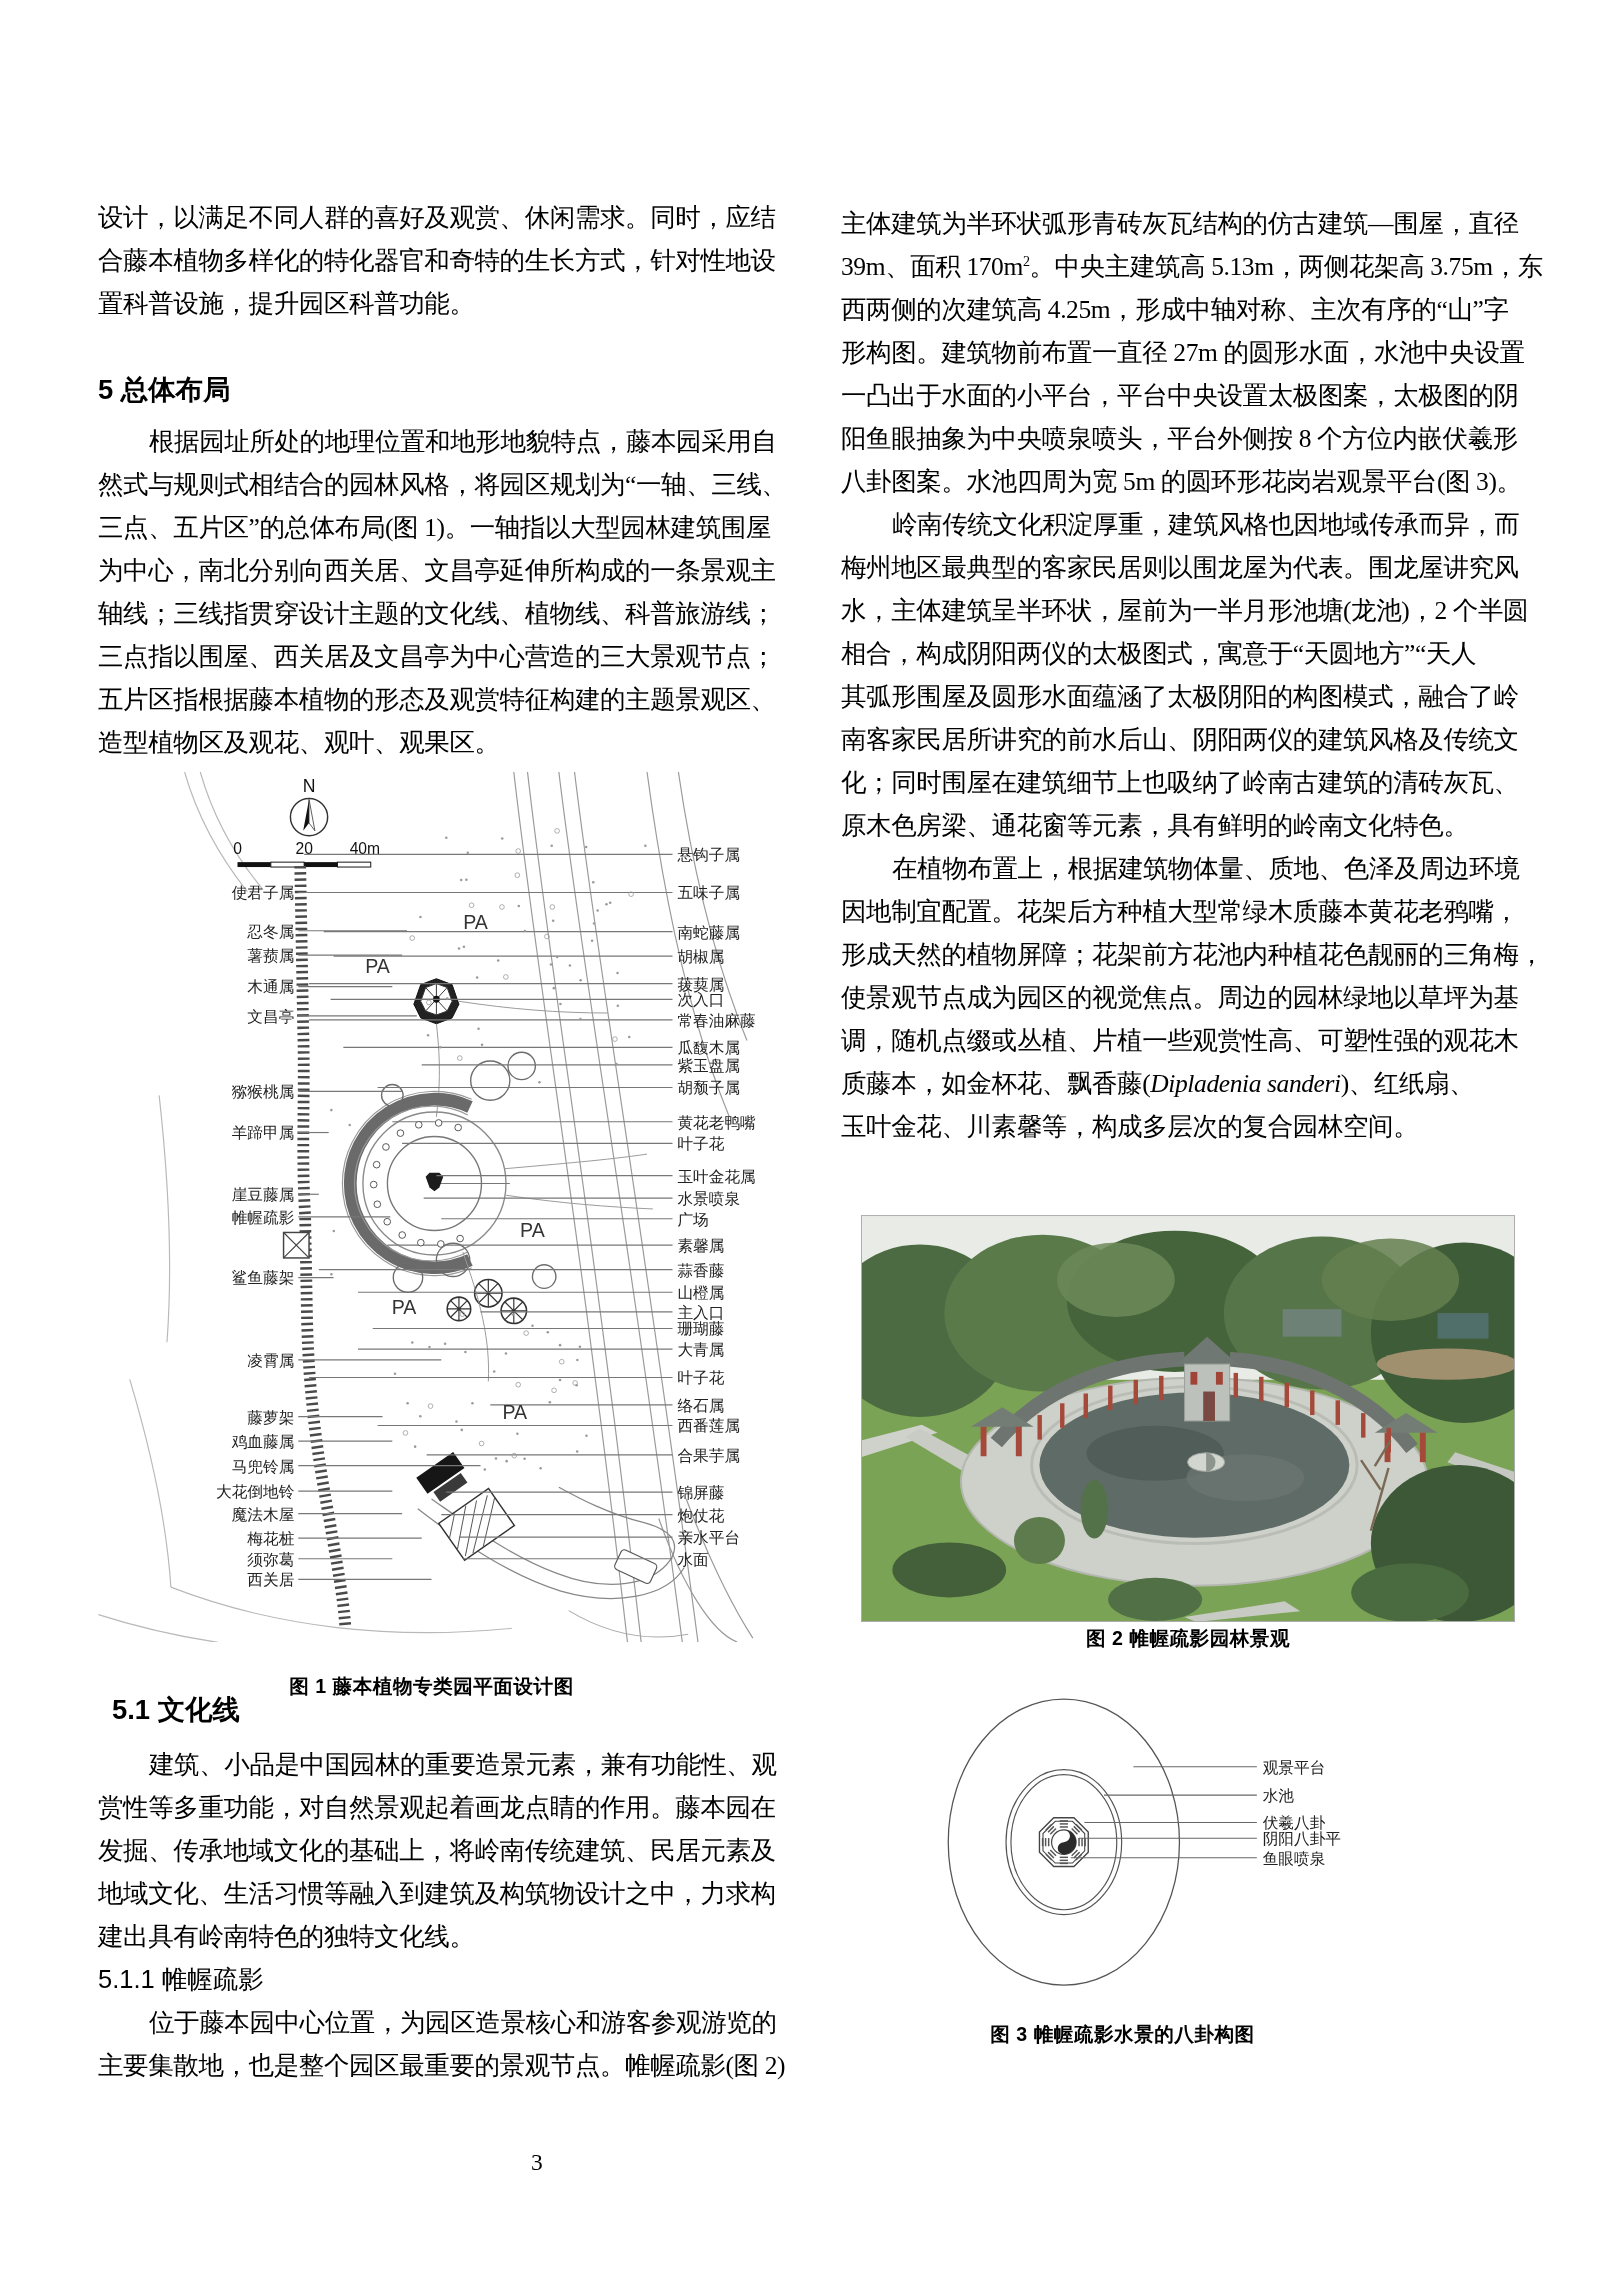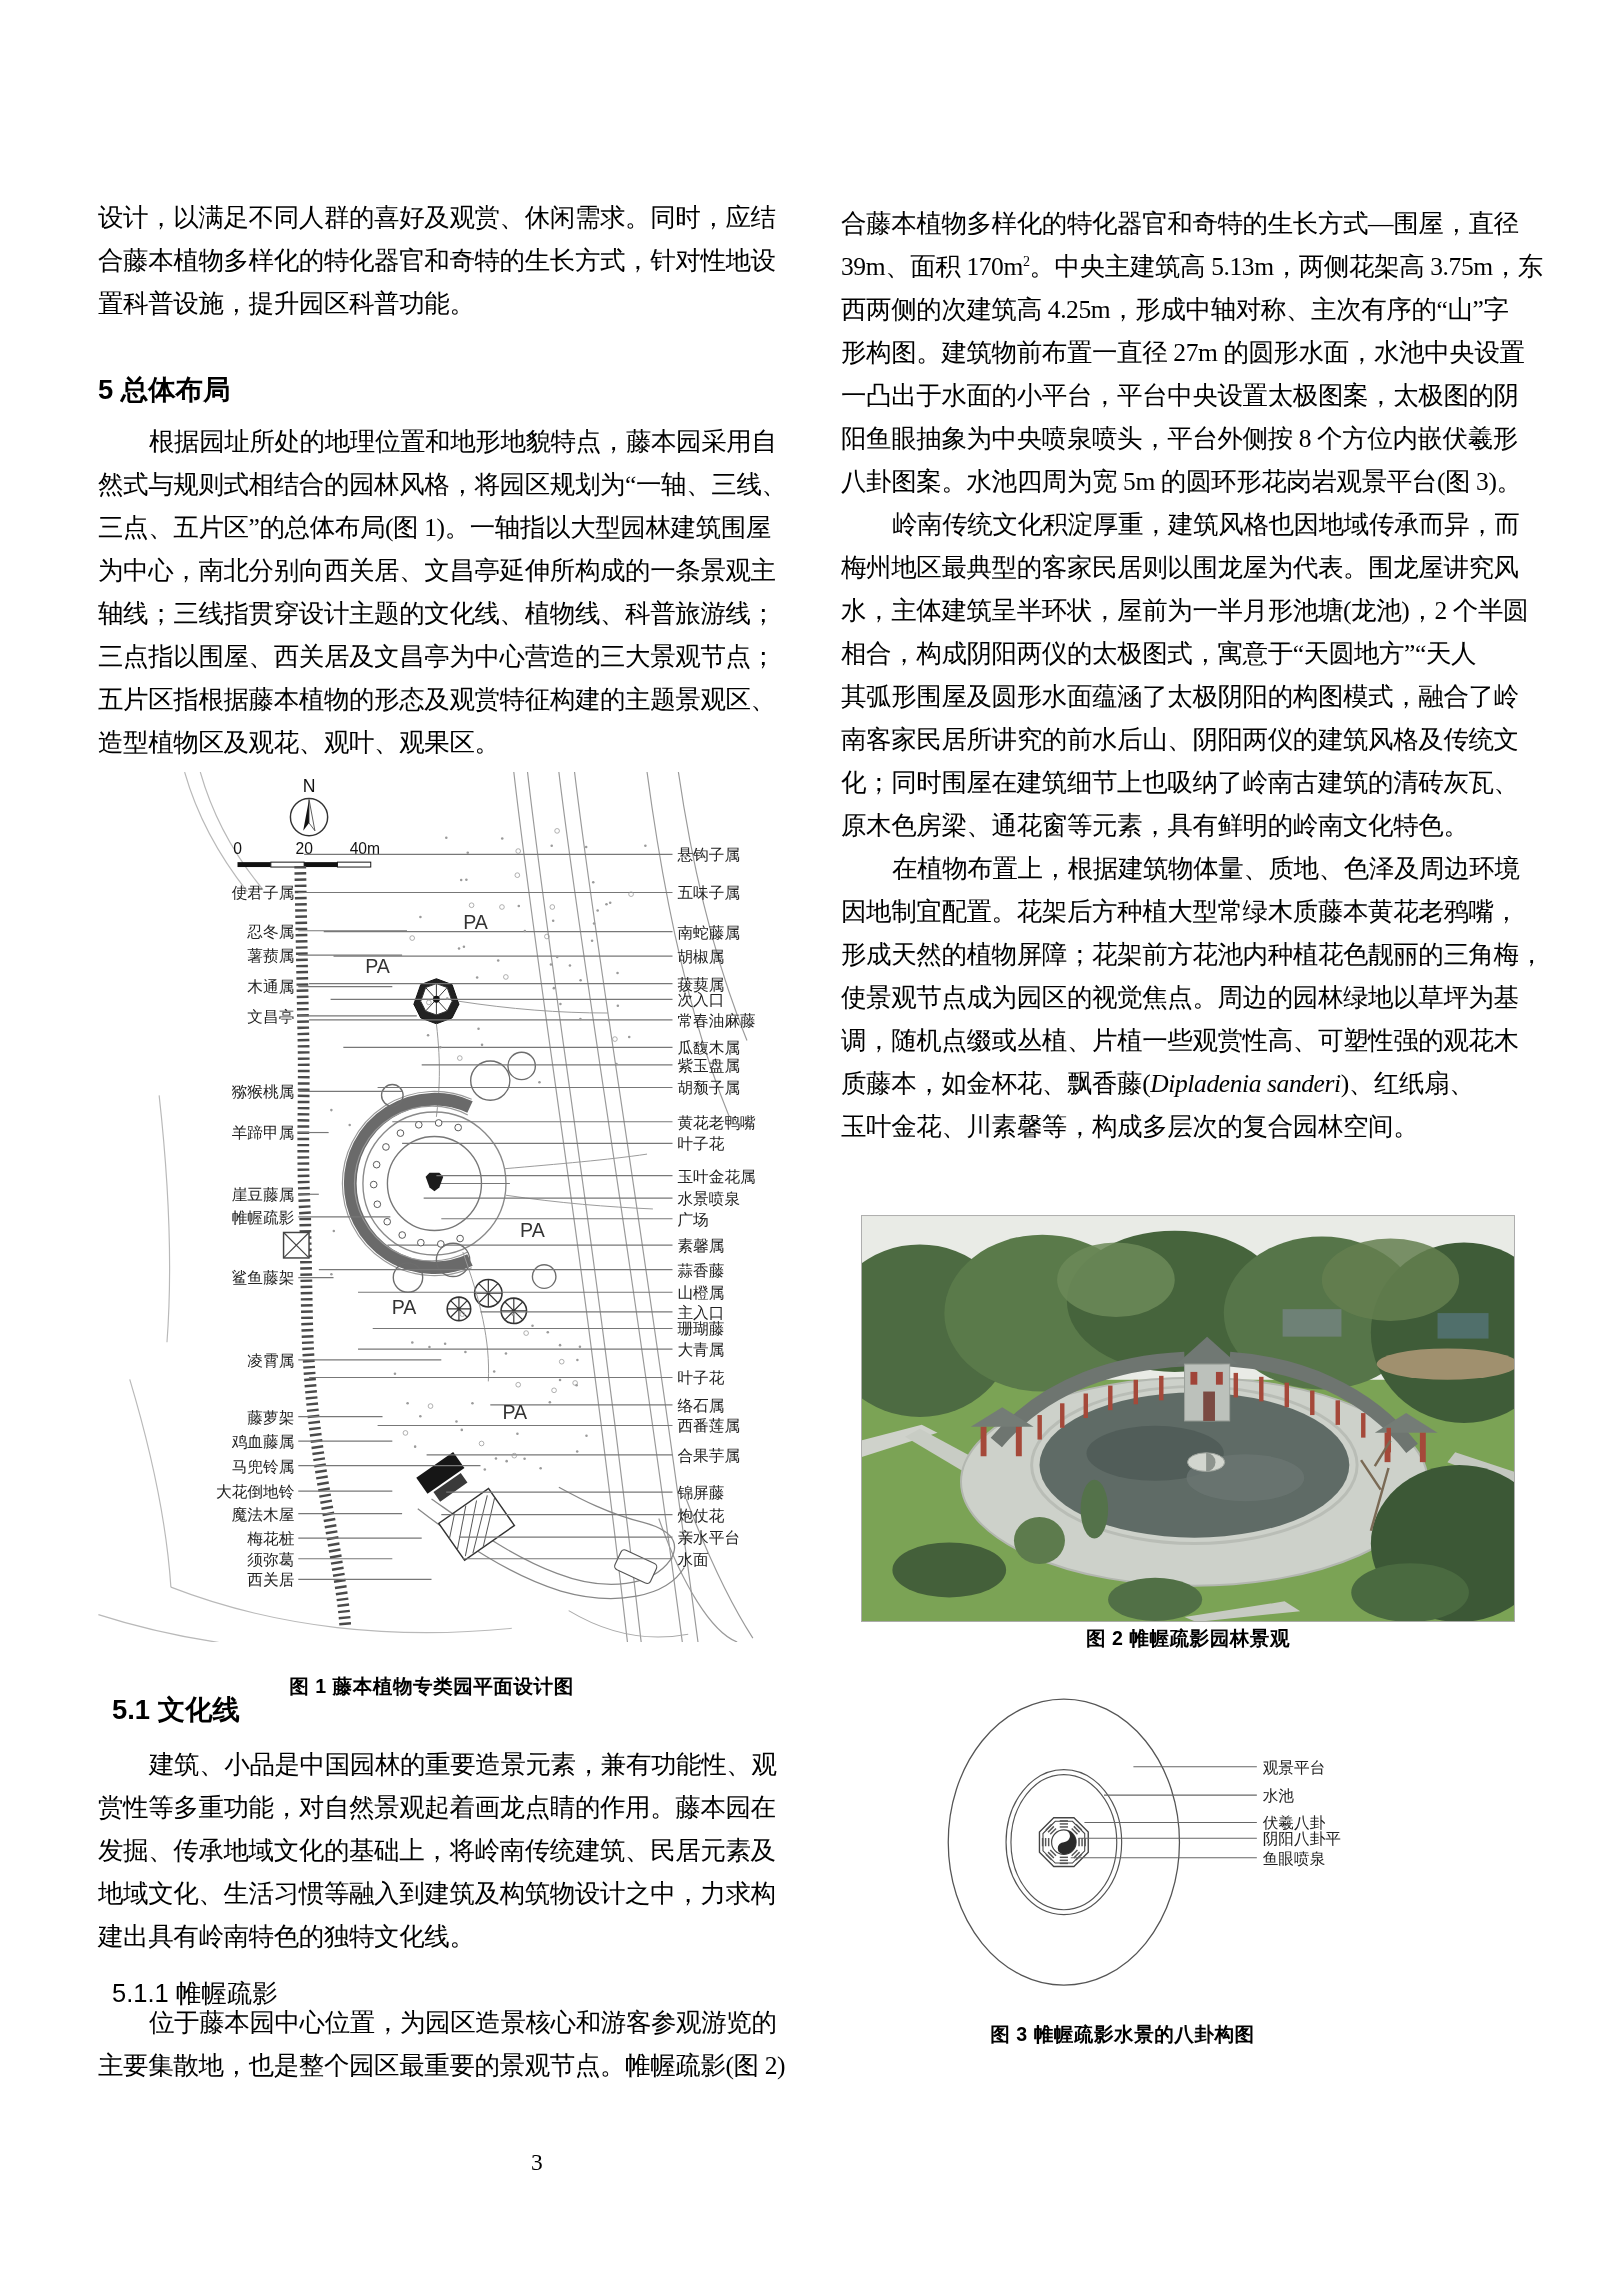--- a/index.html
+++ b/index.html
@@ -3,21 +3,21 @@
 <meta charset="utf-8">
 <style>
   html,body{margin:0;padding:0;background:#ffffff;}
   .page{position:relative;width:1621px;height:2293px;background:#ffffff;color:#000000;
         font-family:"Liberation Serif",serif;overflow:hidden;}
   .para{position:absolute;}
   .tline{height:43px;line-height:43px;white-space:nowrap;font-size:25.5px;letter-spacing:-0.4px;}
   .tline.indent{padding-left:51px;}
   sup{font-size:0.55em;line-height:0;}
   .h1{position:absolute;margin:0;font-family:"Liberation Sans",sans-serif;font-weight:bold;font-size:27.4px;}
-  .h3{position:absolute;margin:14px;font-family:"Liberation Sans",sans-serif;font-weight:normal;font-size:25.5px;}
+  .h3{position:absolute;margin:0;font-family:"Liberation Sans",sans-serif;font-weight:normal;font-size:25.5px;}
   .caption{position:absolute;text-align:center;font-family:"Liberation Sans",sans-serif;
            font-weight:bold;font-size:19.6px;letter-spacing:0.5px;}
   .pagenum{position:absolute;font-size:23.5px;}
   svg{position:absolute;}
   .plabel{font:16px "Liberation Sans",sans-serif;fill:#222;}
   .pa{font:20px "Liberation Sans",sans-serif;fill:#333;}
   .scalelab{font:16px "Liberation Sans",sans-serif;fill:#111;}
   .northlab{font:18px "Liberation Sans",sans-serif;fill:#111;}
   .f3label{font:16px "Liberation Sans",sans-serif;fill:#222;}
 </style>
@@ -386,21 +386,21 @@
 
     <div class="para" style="left:98px;top:2001px;width:676px;">
         <div class="tline indent"><span>位于藤本园中心位置，为园区造景核心和游客参观游览的</span></div>
         <div class="tline"><span>主要集散地，也是整个园区最重要的景观节点。帷幄疏影(图 2)</span></div>
       </div>
   </section>
 
   <section>
 
     <div class="para" style="left:841px;top:202px;width:692px;">
-        <div class="tline"><span>合藤本植物多样化的特化器官和奇特的生长方式—围屋，直径</span></div>
+        <div class="tline"><span>主体建筑为半环状弧形青砖灰瓦结构的仿古建筑—围屋，直径</span></div>
         <div class="tline"><span>39m、面积 170m</span><sup>2</sup><span>。中央主建筑高 5.13m，两侧花架高 3.75m，东</span></div>
         <div class="tline"><span>西两侧的次建筑高 4.25m，形成中轴对称、主次有序的“山”字</span></div>
         <div class="tline"><span>形构图。建筑物前布置一直径 27m 的圆形水面，水池中央设置</span></div>
         <div class="tline"><span>一凸出于水面的小平台，平台中央设置太极图案，太极图的阴</span></div>
         <div class="tline"><span>阳鱼眼抽象为中央喷泉喷头，平台外侧按 8 个方位内嵌伏羲形</span></div>
         <div class="tline"><span>八卦图案。水池四周为宽 5m 的圆环形花岗岩观景平台(图 3)。</span></div>
         <div class="tline indent"><span>岭南传统文化积淀厚重，建筑风格也因地域传承而异，而</span></div>
         <div class="tline"><span>梅州地区最典型的客家民居则以围龙屋为代表。围龙屋讲究风</span></div>
         <div class="tline"><span>水，主体建筑呈半环状，屋前为一半月形池塘(龙池)，2 个半圆</span></div>
         <div class="tline"><span>相合，构成阴阳两仪的太极图式，寓意于“天圆地方”“天人</span></div>

